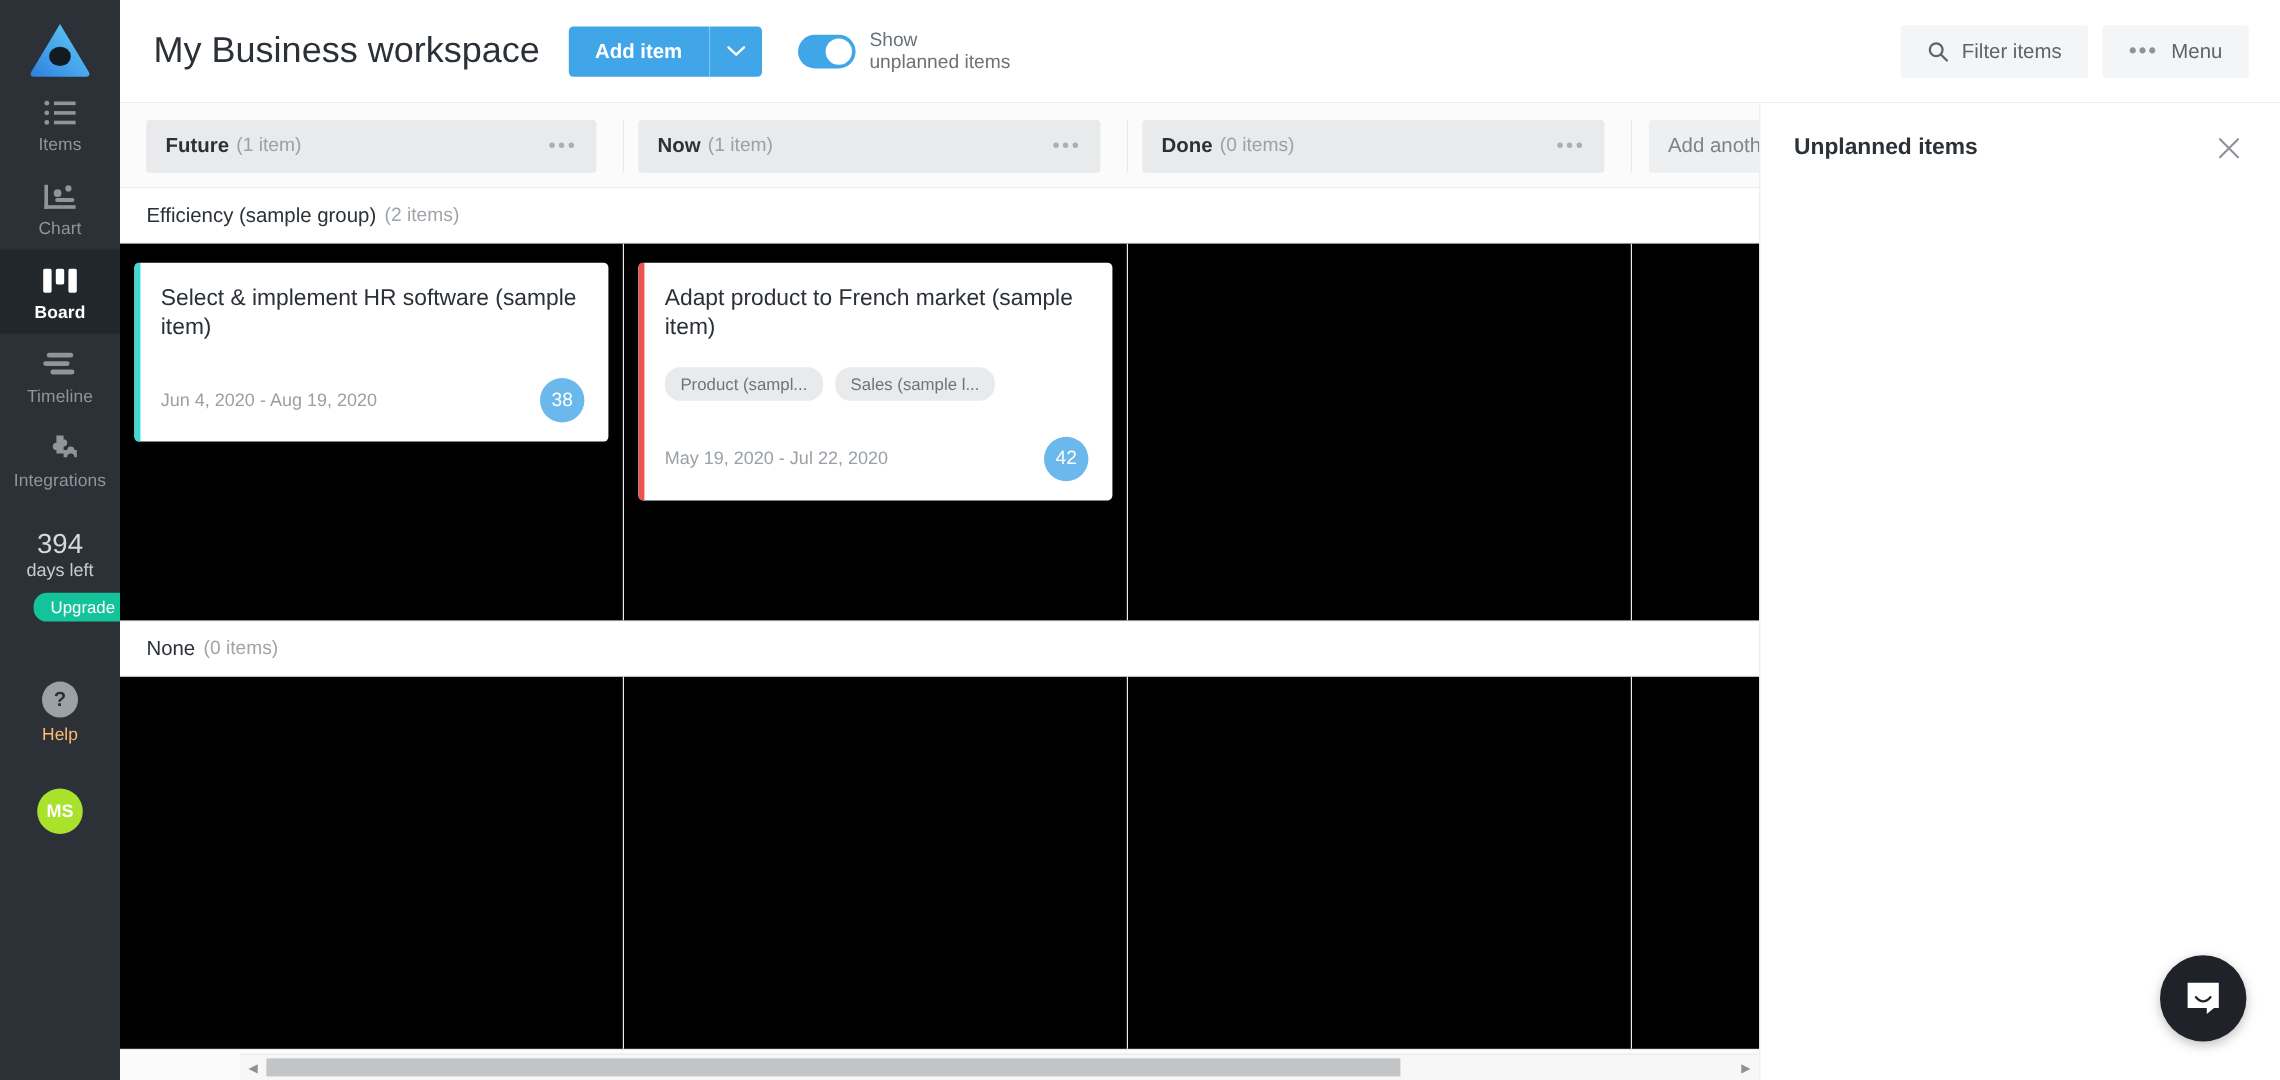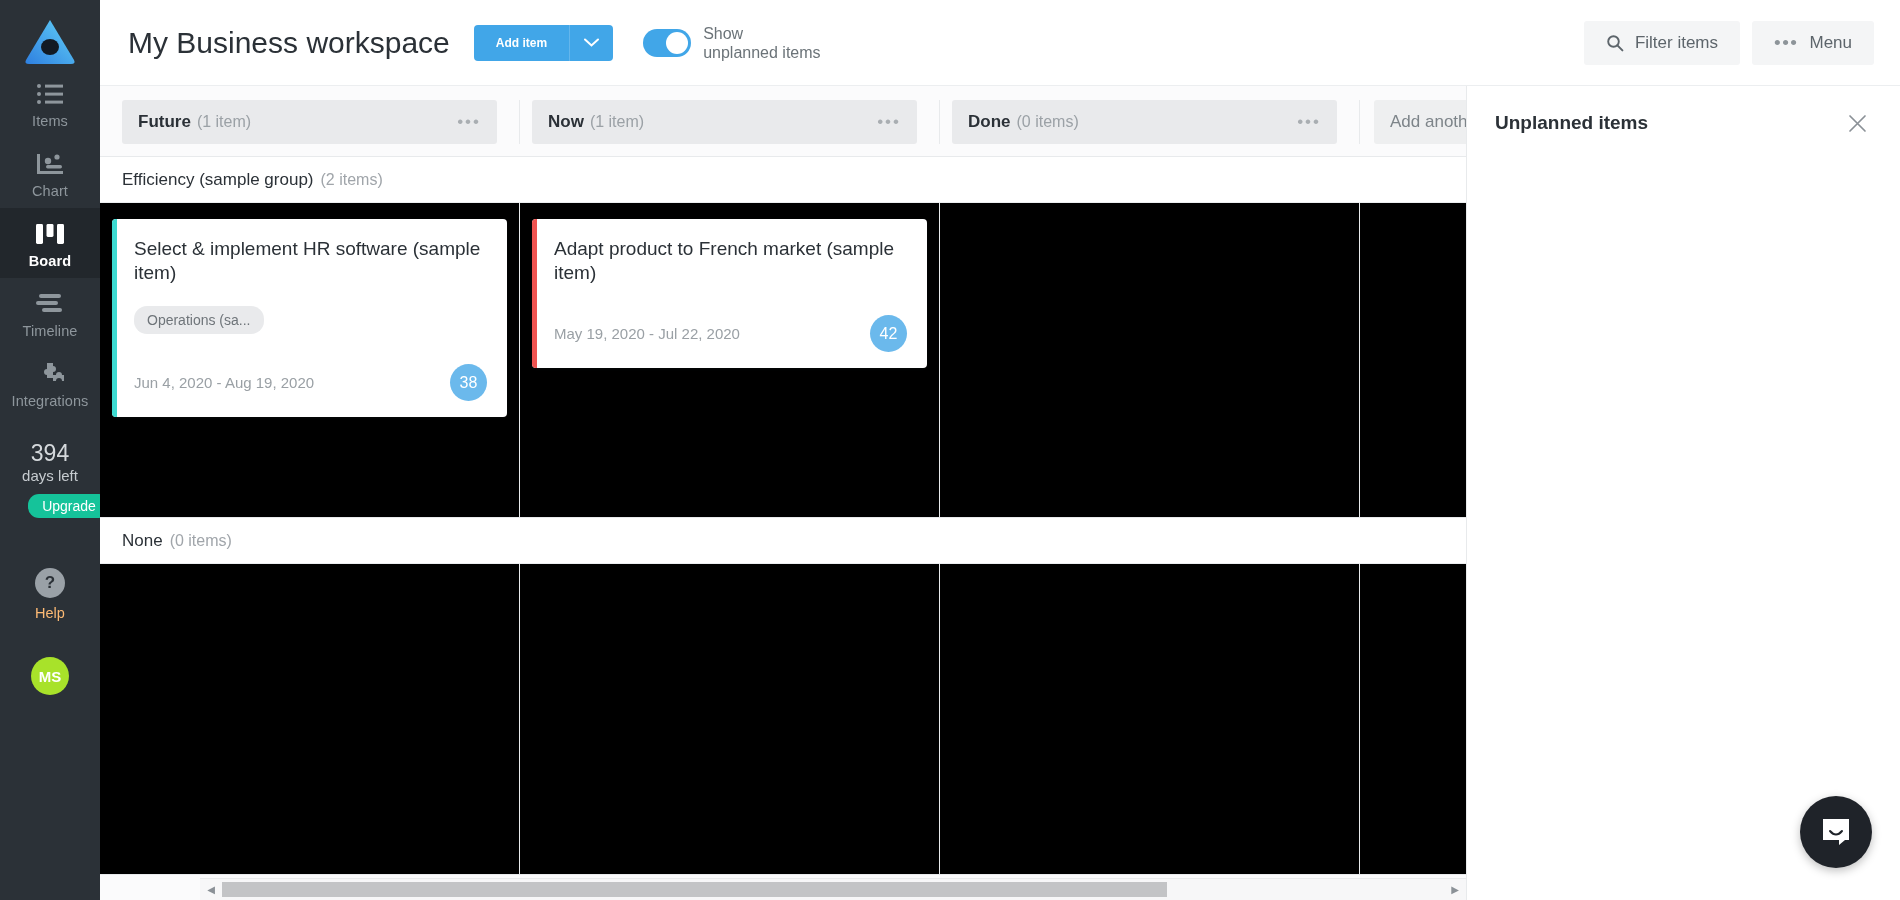--- a/index.html
+++ b/index.html
@@ -56,21 +56,21 @@
 
   .topbar {
     height: 86px; display: flex; align-items: center;
     padding: 0 26px 0 28px; background: #ffffff;
     border-bottom: 1px solid #eceef0;
   }
   .workspace-title { font-size: 30px; color: #2b3137; font-weight: normal; white-space: nowrap; }
   .additem-group { display: flex; margin-left: 24px; }
   .additem-btn {
     background: #41a6e8; color: #fff; border: none; font-family: inherit;
-    font-size: 12px; font-weight: bold; padding: 11px 22px;
+    font-size: 17px; font-weight: bold; padding: 11px 22px;
     border-radius: 4px 0 0 4px; cursor: pointer;
   }
   .additem-caret {
     background: #41a6e8; color: #fff; border: none; width: 44px;
     border-left: 1px solid #64b6ec; border-radius: 0 4px 4px 0; cursor: pointer;
     display: flex; align-items: center; justify-content: center;
   }
   .toggle-wrap { display: flex; align-items: center; margin-left: 30px; cursor: pointer; }
   .toggle {
     width: 48px; height: 28px; border-radius: 14px; background: #41a6e8;
@@ -375,34 +375,35 @@
               <path d="M3 14 L8.5 20.5 L14 14" stroke="#c9ced2" stroke-width="1.8" fill="none" stroke-linecap="round" stroke-linejoin="round"></path>
             </svg>
           </span>
         </div>
         <div class="lane-row">
 
           <div class="lane tall">
             <div class="card">
               <span class="stripe" style="background:#3ddbd2"></span>
               <div class="card-title">Select &amp; implement HR software (sample item)</div>
-              <div class="labels">
-                <span class="label-chip">Operations (sa...</span>
-              </div>
               <div class="card-foot">
                 <span class="card-dates">Jun 4, 2020 - Aug 19, 2020</span>
                 <span class="card-badge">38</span>
               </div>
             </div>
           </div>
 
           <div class="lane tall">
             <div class="card">
               <span class="stripe" style="background:#ef5350"></span>
               <div class="card-title">Adapt product to French market (sample item)</div>
+              <div class="labels">
+                <span class="label-chip">Product (sampl...</span>
+                <span class="label-chip">Sales (sample l...</span>
+              </div>
               <div class="card-foot">
                 <span class="card-dates">May 19, 2020 - Jul 22, 2020</span>
                 <span class="card-badge">42</span>
               </div>
             </div>
           </div>
 
           <div class="lane tall"></div>
           <div class="lane tall" style="border-right:none;flex:0 0 260px;width:260px;"></div>
         </div>

